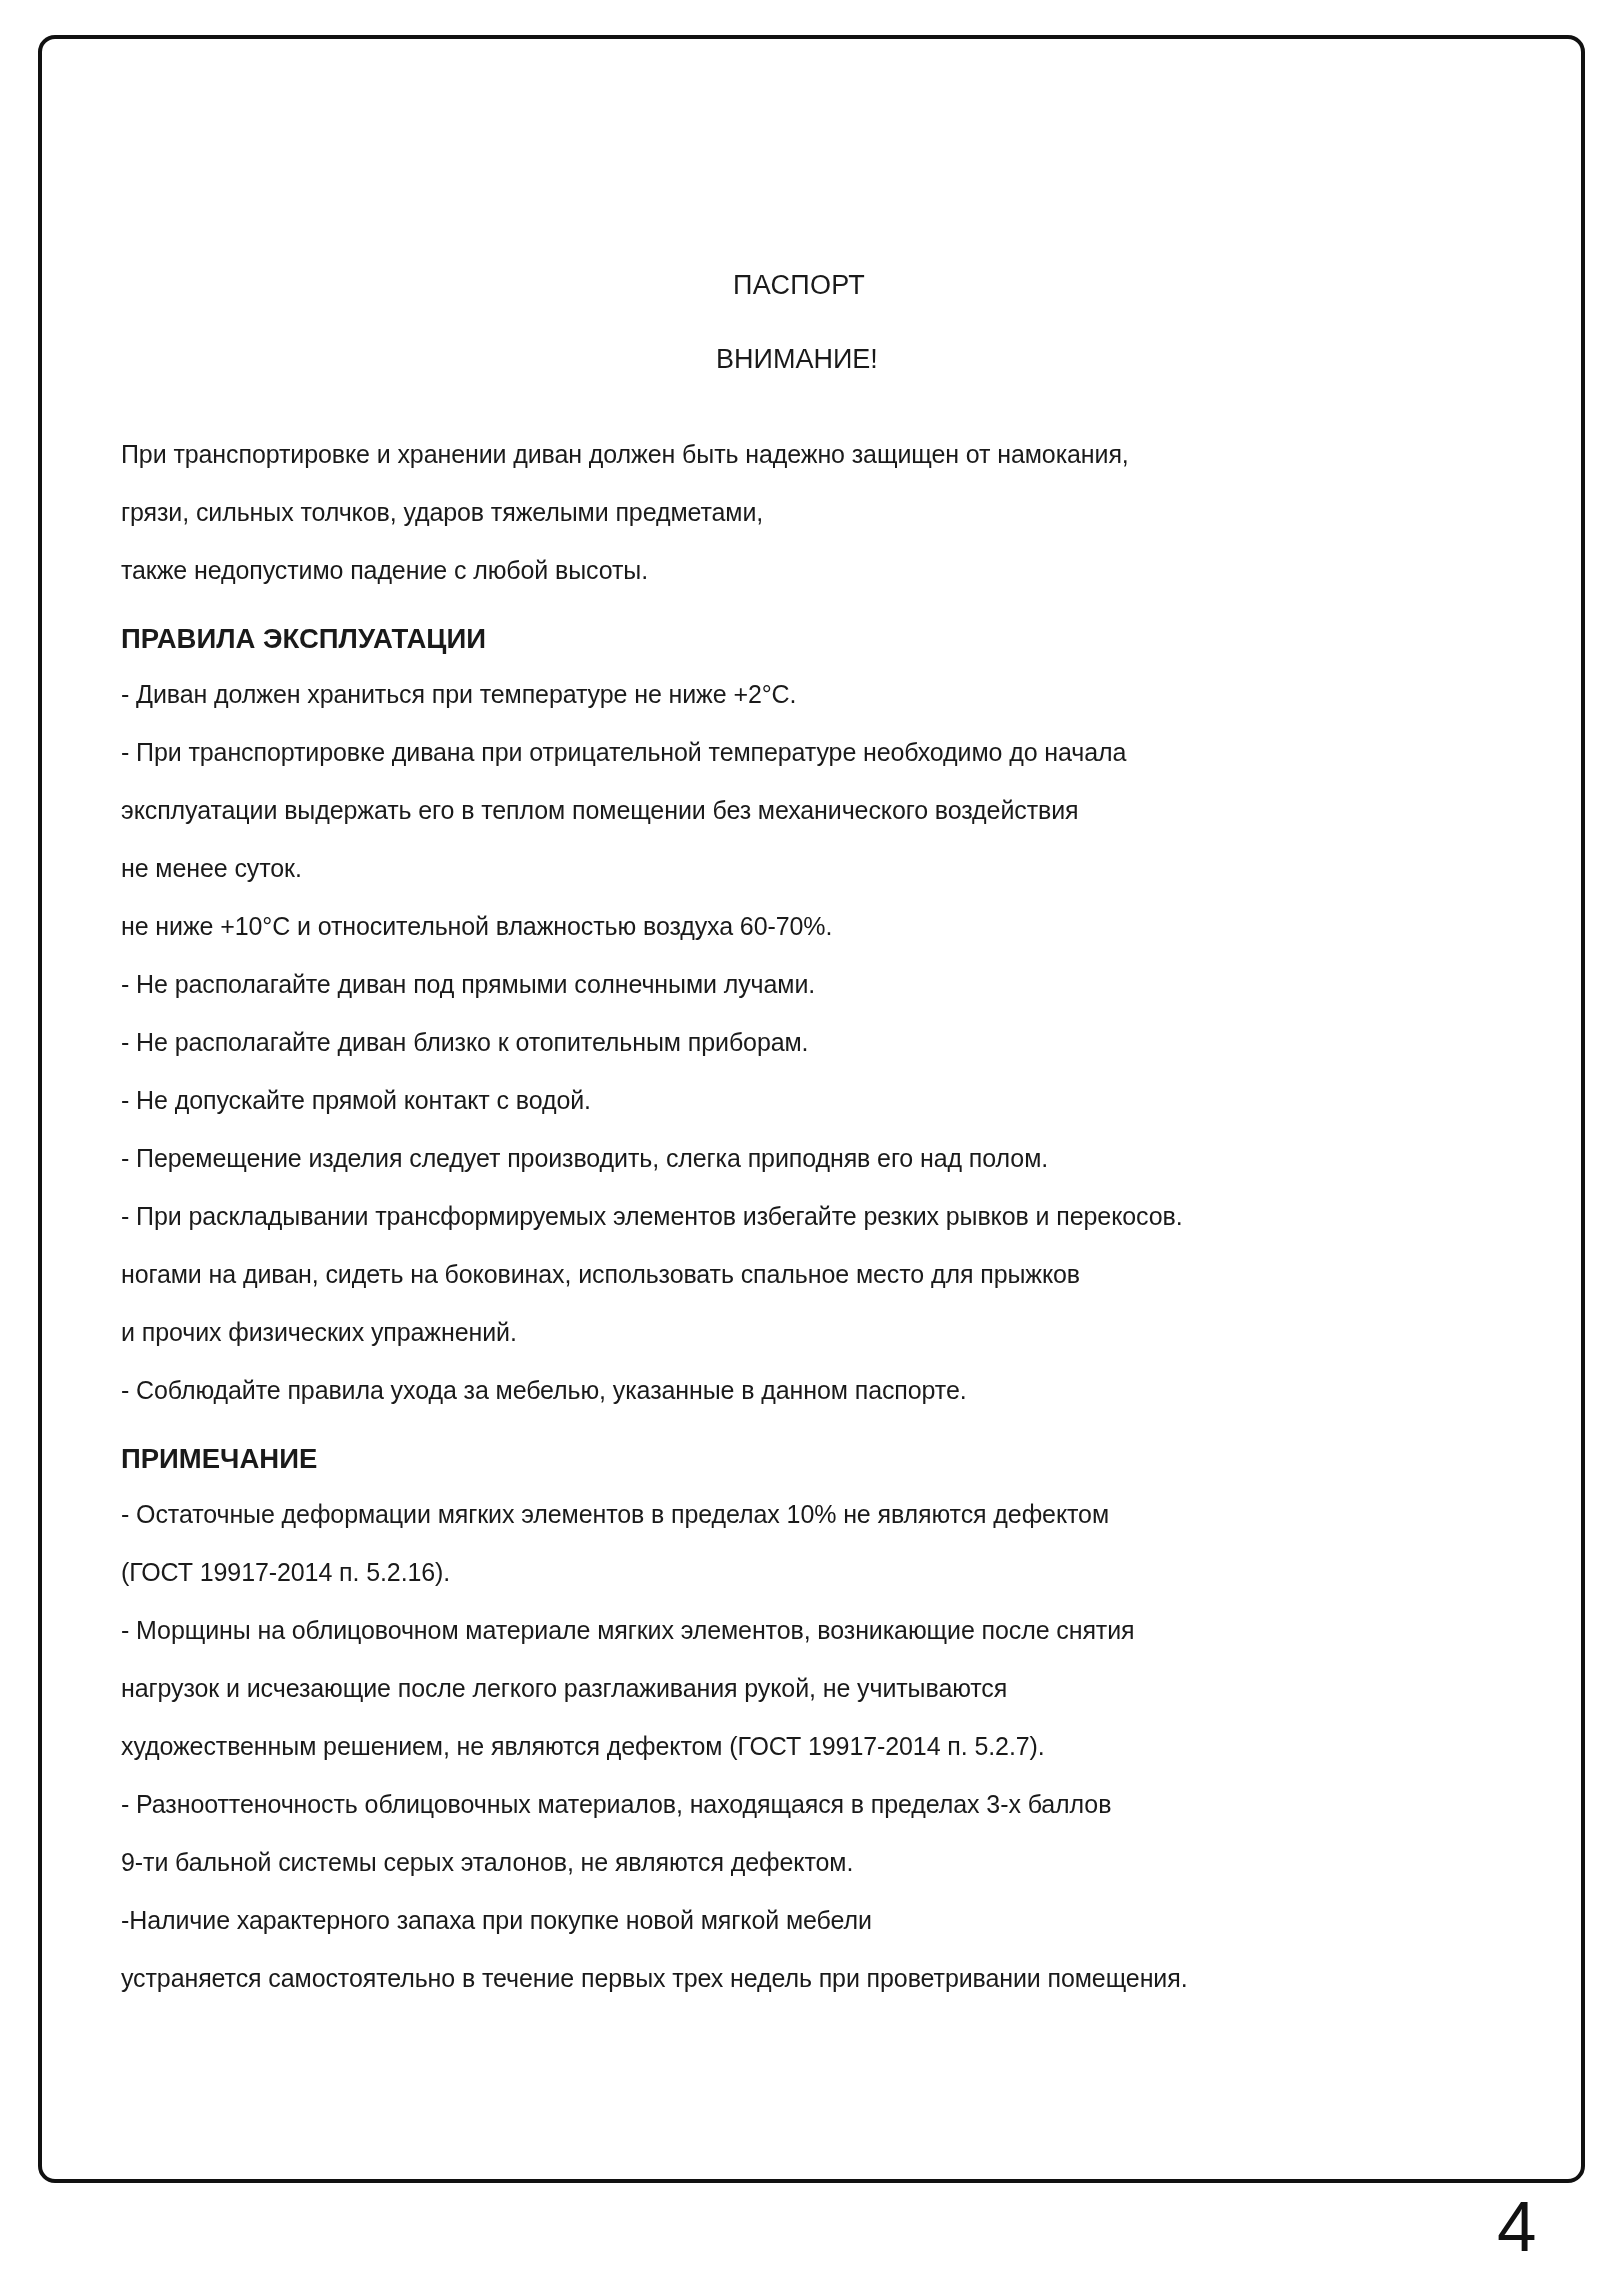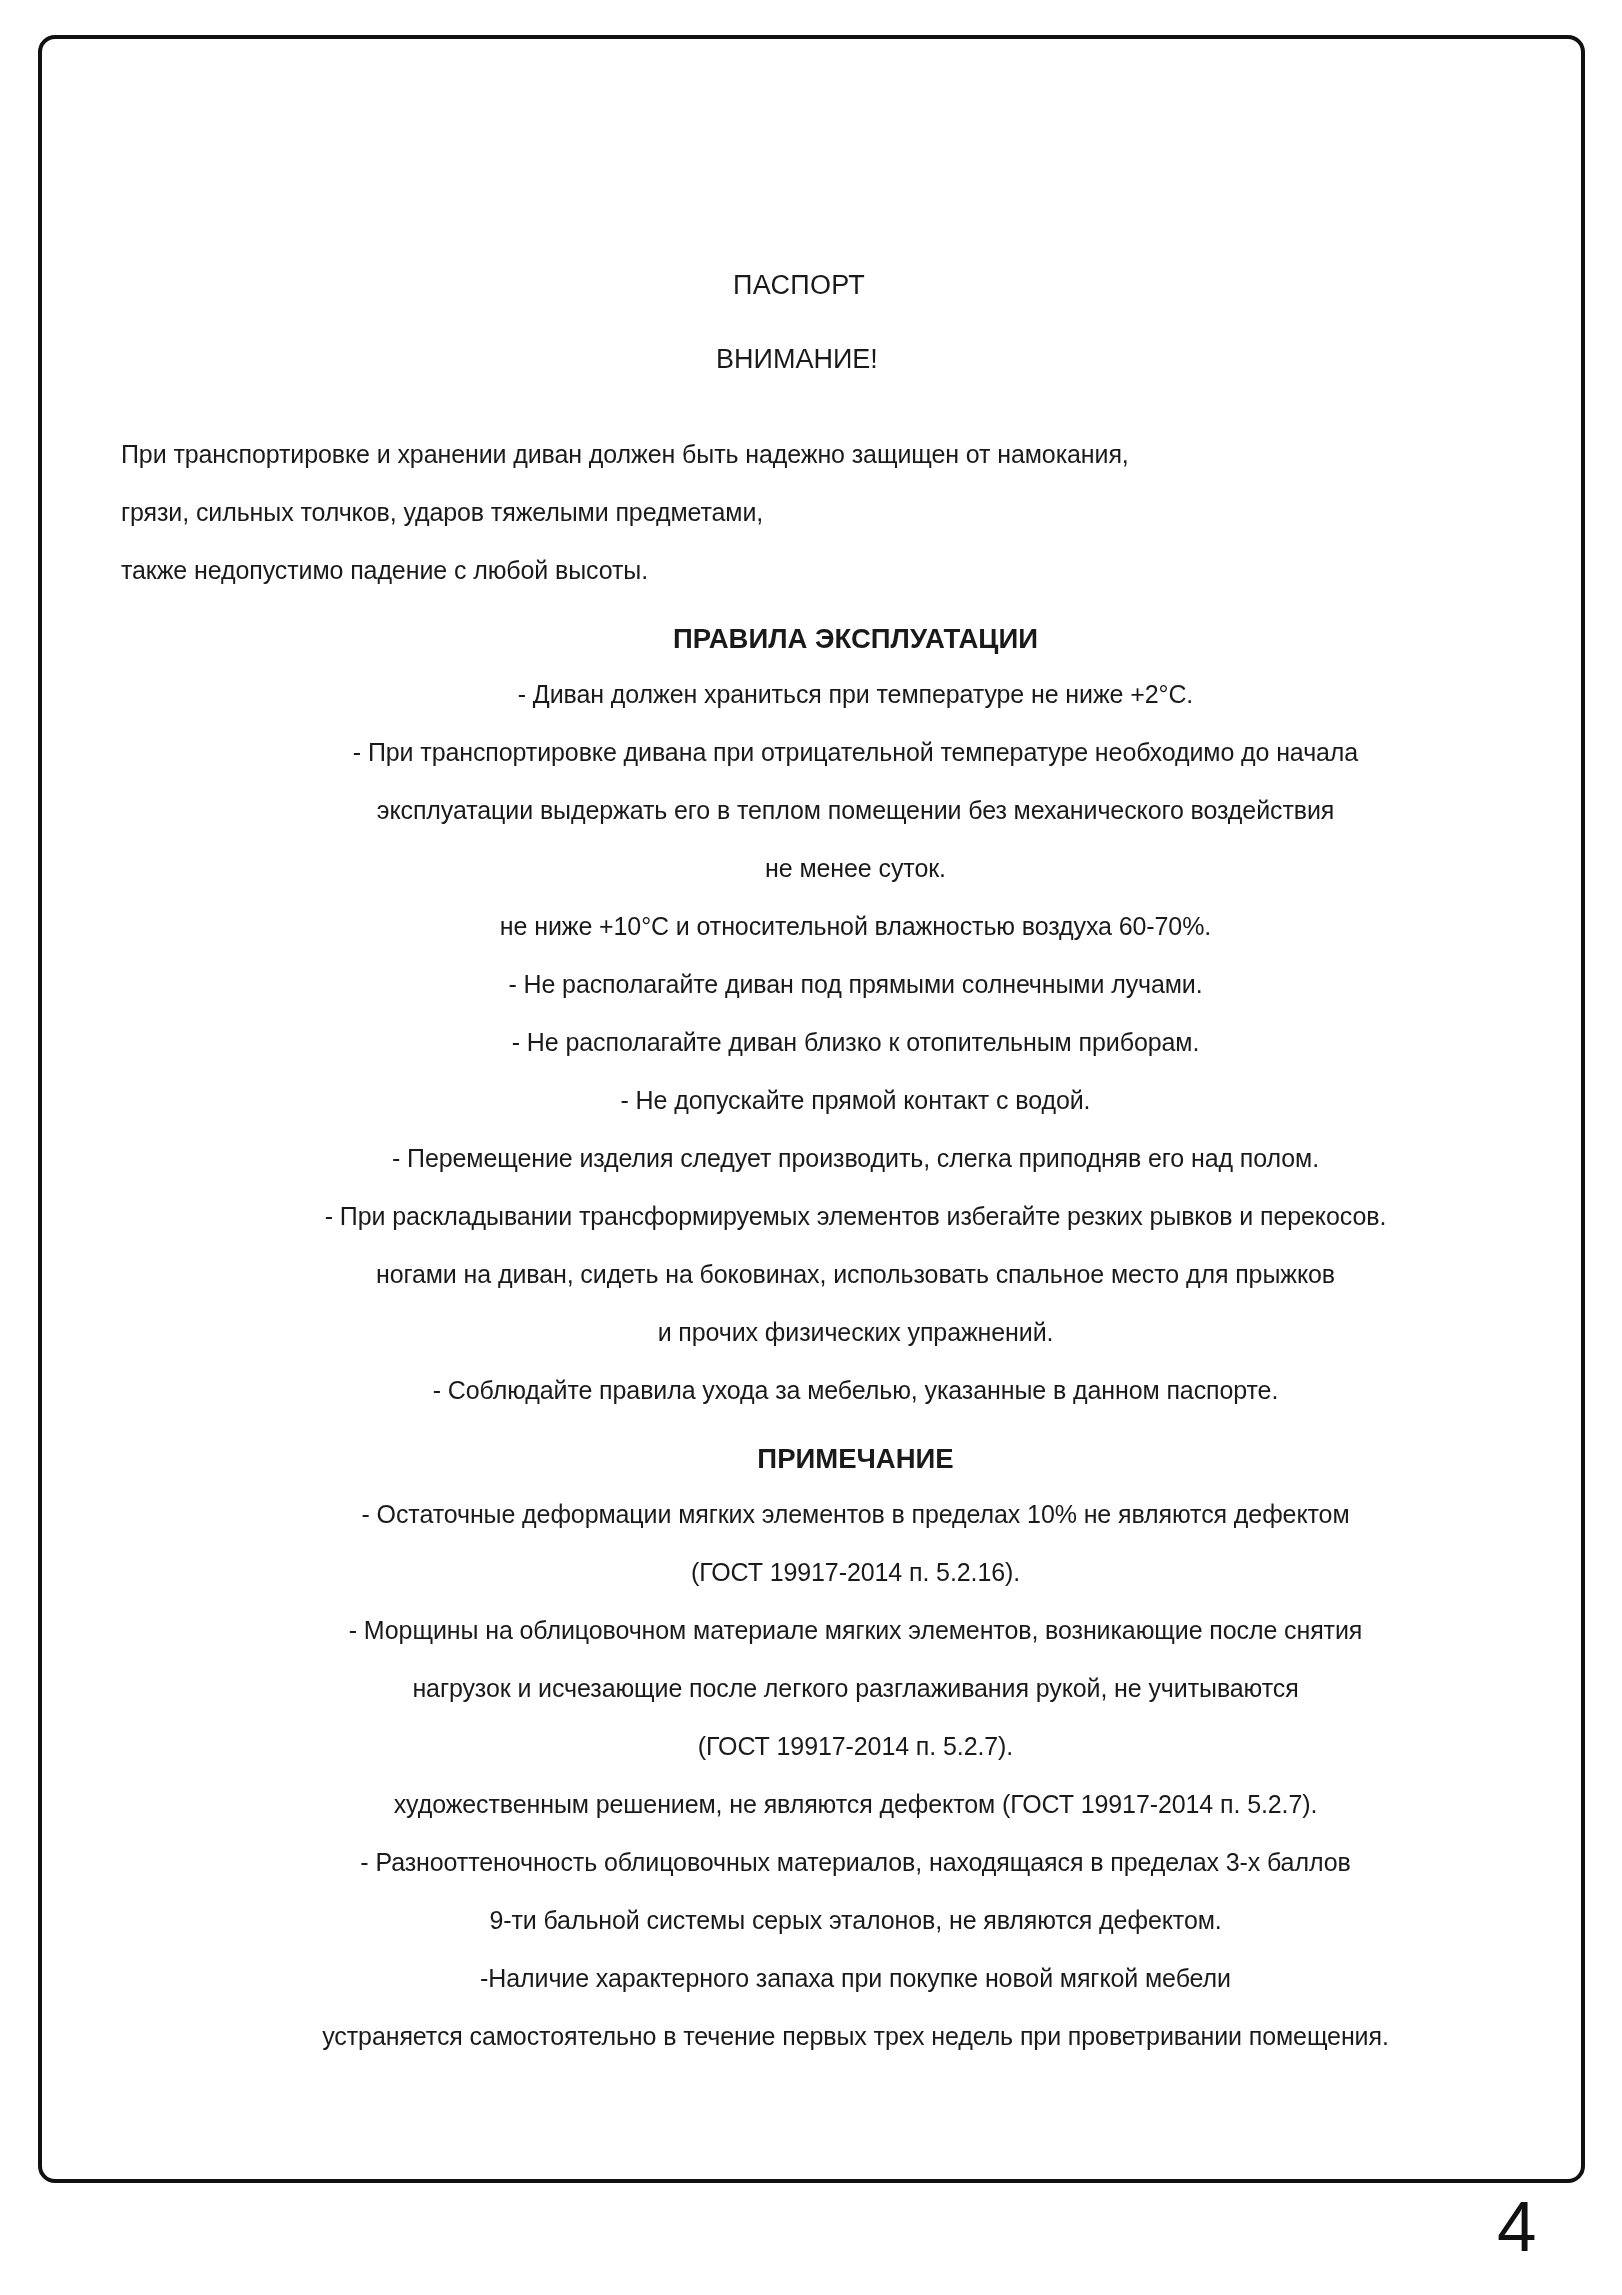--- a/index.html
+++ b/index.html
@@ -55,21 +55,20 @@
     margin-top: 47px;
     font-size: 27px;
   }
 
   .intro-block {
     margin-top: 64px;
   }
 
   .section {
     margin-top: 37px;
-    text-align: center;
   }
 
   .section-heading {
     font-size: 27.5px;
     font-weight: bold;
     font-stretch: condensed;
     letter-spacing: 0px;
     line-height: 1.06;
     margin-bottom: 2px;
     white-space: pre;
@@ -127,21 +126,20 @@
     <div class="line">и прочих физических упражнений.</div>
     <div class="line">- Соблюдайте правила ухода за мебелью, указанные в данном паспорте.</div>
   </div>
 
   <div class="section">
     <div class="section-heading">ПРИМЕЧАНИЕ</div>
     <div class="line">- Остаточные деформации мягких элементов в пределах 10% не являются дефектом</div>
     <div class="line">(ГОСТ 19917-2014 п. 5.2.16).</div>
     <div class="line">- Морщины на облицовочном материале мягких элементов, возникающие после снятия</div>
     <div class="line">нагрузок и исчезающие после легкого разглаживания рукой, не учитываются</div>
-    <div class="line">(ГОСТ 19917-2014 п. 5.2.7).</div>
     <div class="line">художественным решением, не являются дефектом (ГОСТ 19917-2014 п. 5.2.7).</div>
     <div class="line">- Разнооттеночность облицовочных материалов, находящаяся в пределах 3-х баллов</div>
     <div class="line">9-ти бальной системы серых эталонов, не являются дефектом.</div>
     <div class="line">-Наличие характерного запаха при покупке новой мягкой мебели</div>
     <div class="line">устраняется самостоятельно в течение первых трех недель при проветривании помещения.</div>
   </div>
 
 </div>
 
 <div id="page-number">4</div>

